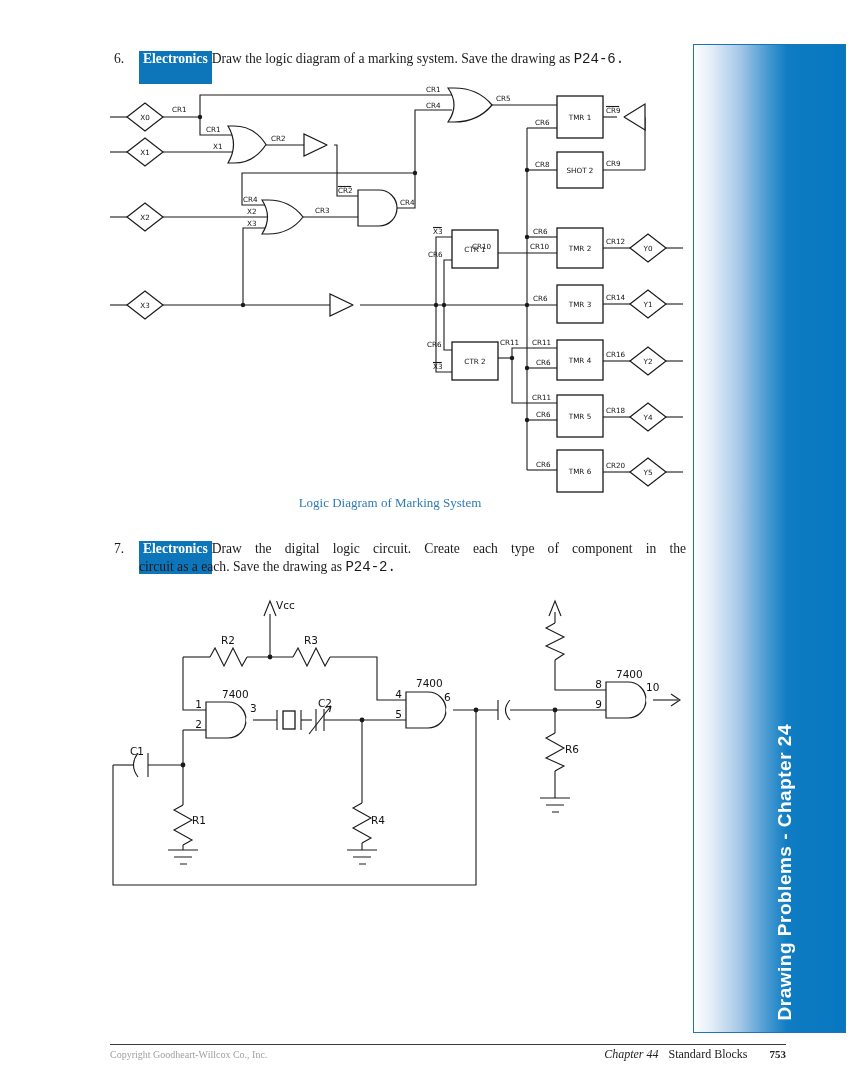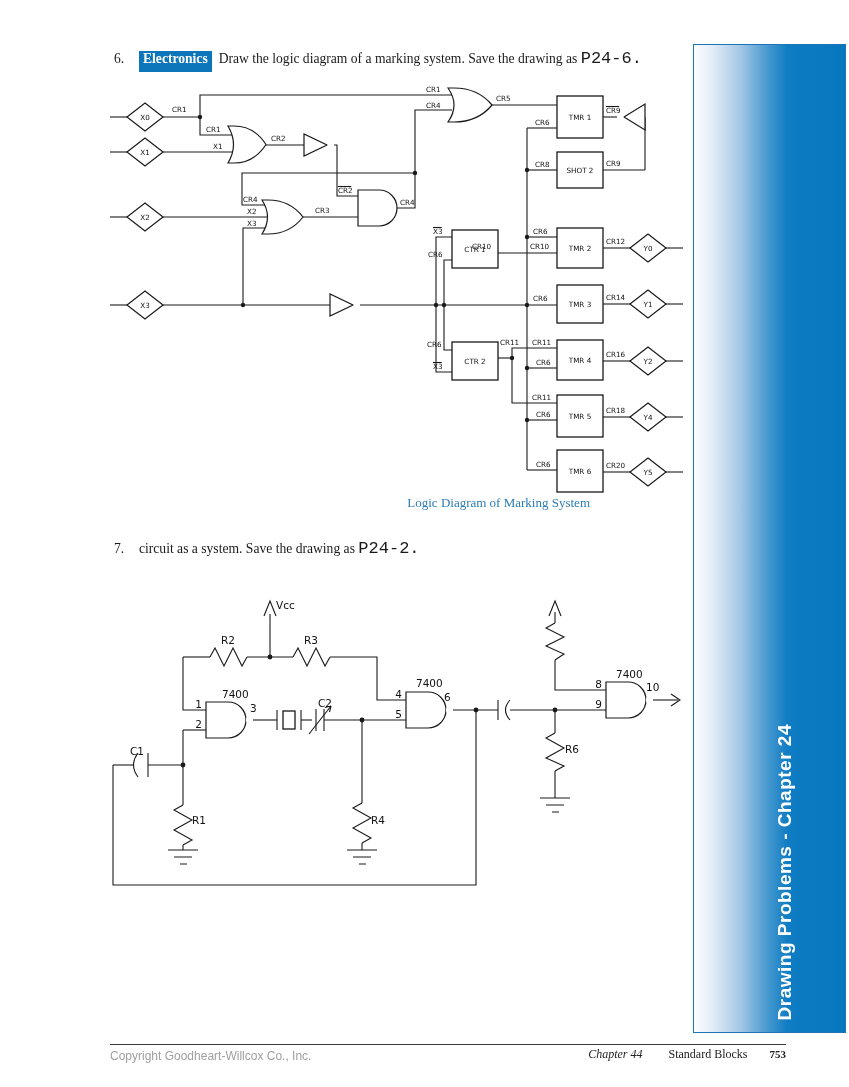--- a/index.html
+++ b/index.html
@@ -9,43 +9,43 @@
   .sidebar{position:absolute;left:693px;top:44px;width:151px;height:987px;
     border:1px solid #1e74b4;
     background:linear-gradient(to right,#fdfeff 0%,#e3ecf7 12%,#a6c9e7 30%,#4a9bd1 48%,#0f7cc3 62%,#0677bf 100%);}
   .sidebar-text{position:absolute;right:49px;bottom:12px;
     writing-mode:vertical-rl;transform:rotate(180deg);
     font-family:"Liberation Sans",sans-serif;font-weight:bold;font-size:19px;
     color:#ffffff;letter-spacing:.5px;white-space:nowrap;}
   
   .prob{position:absolute;left:139px;font-size:13.6px;line-height:18px;width:547px;}
   .prob .pnum{position:absolute;left:-25px;}
-  .tag{background:#0d76bb;color:#fff;font-weight:bold;padding:0 4px 6px 4px;margin-right:7px;}
-  .fname{font-family:"Liberation Mono",monospace;font-size:17px;}
+  .tag{background:#0d76bb;color:#fff;font-weight:bold;padding:0 4px 18px 4px;margin-right:0;}
+  .fname{font-family:"Liberation Mono",monospace;font-size:14px;}
   .just{text-align:justify;text-align-last:justify;}
-  .caption{position:absolute;left:190px;top:495px;width:400px;text-align:right;
+  .caption{position:absolute;left:190px;top:495px;width:400px;text-align:center;
     color:#2d7cb5;font-size:13px;}
   
   .diag{position:absolute;}
   #svg6{left:100px;top:85px;}
   #svg7{left:105px;top:595px;}
   .diag path,.diag line,.diag polyline{stroke:#1a1a1a;stroke-width:1.1;fill:none;}
   .diag rect{stroke:#1a1a1a;stroke-width:1.3;fill:#fff;}
   .diag .gate{fill:#fff;stroke-width:1.2;}
   .diag .dot{fill:#1a1a1a;stroke:none;}
   .dlbl{font:7.2px "DejaVu Sans",sans-serif;fill:#111;}
   .dlbl.big{font:10.5px "DejaVu Sans",sans-serif;}
   .dbar{stroke:#111;stroke-width:0.9;}
   
   .footer-rule{position:absolute;left:110px;top:1044px;width:676px;border-top:1.3px solid #3a3a3a;}
-  .footer-left{position:absolute;left:110px;top:1049px;font-family:Liberation Sans, sans-serif;
-    font-size:12px;color:#a0a0a0;}
+  .footer-left{position:absolute;left:110px;top:1049px;font-family:Liberation Serif, serif;
+    font-size:10px;color:#a0a0a0;}
   .footer-right{position:absolute;right:63px;top:1047px;font-size:12px;color:#222;}
   .footer-right .chap{font-style:italic;}
-  .footer-right .sect{margin-left:26px;}
+  .footer-right .sect{margin-left:10px;}
   .footer-right .pg{margin-left:22px;font-weight:bold;font-size:11px;}
 </style>
 </head>
 <body>
 
 <div class="page">
 
   <div class="prob" style="top:50px;">
     <span class="pnum">6.</span><span class="tag">Electronics</span><span>Draw the logic diagram of a marking system. Save the drawing as </span><span class="fname">P24-6.</span>
   </div>
@@ -206,21 +206,22 @@
       <text x="648" y="307" text-anchor="middle" class="dlbl">Y1</text>
       <text x="648" y="364" text-anchor="middle" class="dlbl">Y2</text>
       <text x="648" y="420" text-anchor="middle" class="dlbl">Y4</text>
       <text x="648" y="475" text-anchor="middle" class="dlbl">Y5</text>
     </svg>
 
   <div class="caption">Logic Diagram of Marking System</div>
 
   <div class="prob" style="top:540px;">
     <span class="pnum">7.</span>
-    <div><span>circuit as a system. Save the drawing as </span><span class="fname">P24-2.</span></div>
+    <div class="just"><span class="tag">Electronics</span><span>Draw the digital logic circuit. Create each type of component in the</span></div>
+    <div><span>circuit as a each. Save the drawing as </span><span class="fname">P24-2.</span></div>
   </div>
 
   <svg id="svg7" class="diag" width="585" height="300" viewBox="105 595 585 300">
     <g>
       <path d="M270,614 L270,657"></path>
       <path d="M264,616 L270,601 L276,616"></path>
       <path d="M183,657 L210,657"></path>
       <polyline points="210,657 215,648 224,666 233,648 242,666 247,657"></polyline>
       <path d="M247,657 L293,657"></path>
       <polyline points="293,657 298,648 307,666 316,648 325,666 330,657"></polyline>

